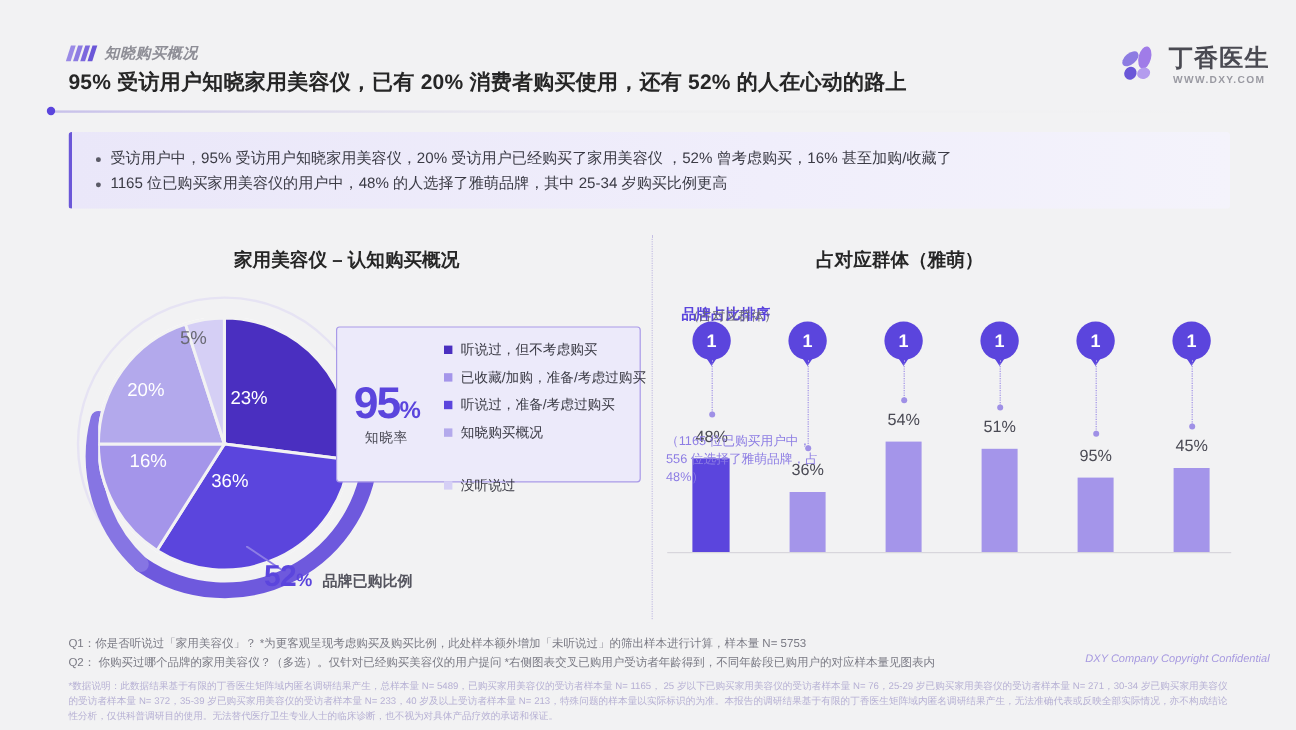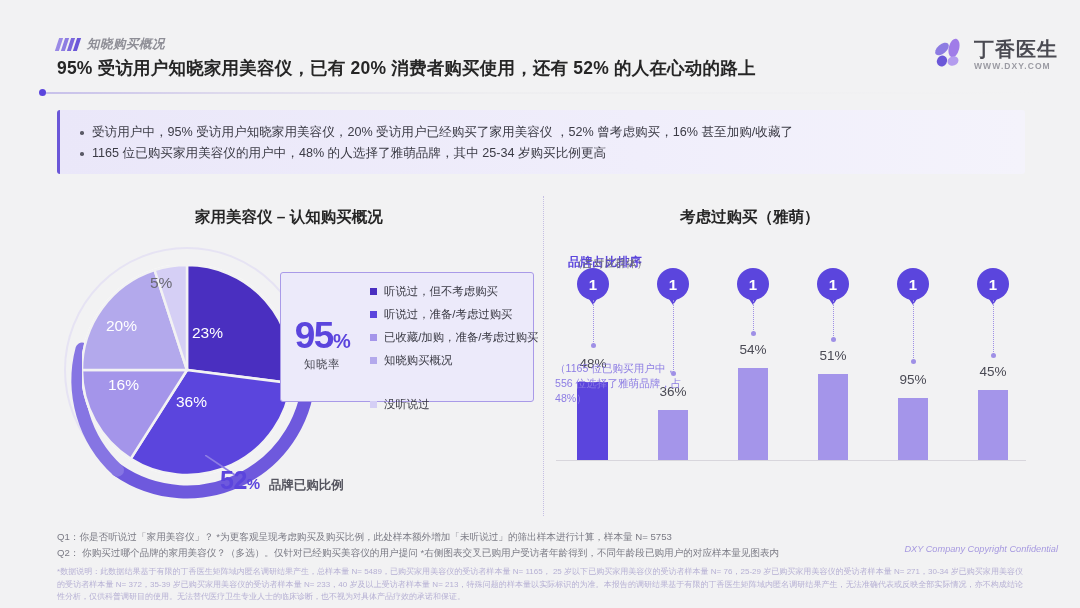--- a/index.html
+++ b/index.html
@@ -22,21 +22,21 @@
   .accent-bars i:nth-child(3){background:#7c68dd;}
   .accent-bars i:nth-child(4){background:#6b57d8;}
   .kicker-text{font-size:12.5px;color:#8e8e96;font-style:italic;font-weight:bold;letter-spacing:.5px;}
   .headline{position:absolute;left:57px;top:56px;font-size:17.5px;font-weight:bold;color:#262626;letter-spacing:.2px;white-space:nowrap;}
   .head-rule{position:absolute;left:40px;top:92px;width:1000px;height:2px;background:linear-gradient(to right,#c7c0ea 0%,#ddd9ec 18%,#eeeef0 45%,#f2f2f3 100%);}
   .head-rule-dot{position:absolute;left:39px;top:89px;width:7px;height:7px;border-radius:50%;background:#5b45dd;}
 
   
   .logo{position:absolute;right:22px;top:38px;display:flex;align-items:center;gap:9px;}
   .logo-mark{position:relative;width:34px;height:34px;}
-  .logo-text{display:flex;flex-direction:column;line-height:1;}
+  .logo-text{display:flex;flex-direction:column;line-height:1;text-align:center;}
   .logo-cn{font-size:20px;font-weight:bold;color:#4a4a52;letter-spacing:1px;}
   .logo-url{font-size:8.5px;font-weight:bold;color:#9a9aa2;letter-spacing:1.1px;margin-top:3px;}
 
   
   .callout{position:absolute;left:57px;top:110px;width:965px;height:64px;
     background:linear-gradient(to right,#eae7f9,#f0eefb 60%,#f4f3fb);
     border-left:3px solid #6b57d8;border-radius:3px;}
   .callout ul{list-style:none;margin:0;padding:12px 0 0 20px;}
   .callout li{font-size:12.6px;color:#3b3b45;line-height:21px;position:relative;padding-left:12px;white-space:nowrap;}
   .callout li:before{content:"";position:absolute;left:0;top:9px;width:3.5px;height:3.5px;border-radius:50%;background:#5a5a66;}
@@ -200,38 +200,38 @@
   <div class="big95">
     <div class="n"><span>95</span><em>%</em></div>
     <div class="cap">知晓率</div>
   </div>
   <div class="legend-list">
     <div class="legend-item">
       <span class="sw" style="background:#4a2fc0"></span>
       <span class="lb">听说过，但不考虑购买</span>
     </div>
     <div class="legend-item">
+      <span class="sw" style="background:#a495ea"></span>
+      <span class="lb">已收藏/加购，准备/考虑过购买</span>
+    </div>
+    <div class="legend-item">
       <span class="sw" style="background:#5b45dd"></span>
       <span class="lb">听说过，准备/考虑过购买</span>
-    </div>
-    <div class="legend-item">
-      <span class="sw" style="background:#a495ea"></span>
-      <span class="lb">已收藏/加购，准备/考虑过购买</span>
     </div>
     <div class="legend-item">
       <span class="sw" style="background:#b3a9ec"></span>
       <span class="lb">知晓购买概况</span>
     </div>
   </div>
   <div class="legend-outside">
     <span class="sw" style="width:7px;height:7px;background:#d5cff5;display:block"></span>
     <span class="lb" style="font-size:11.4px;color:#3a3a44">没听说过</span>
   </div>
 
-  <div class="panel-title" id="right-title">考虑过购买（雅萌）</div>
+  <div class="panel-title" id="right-title">占对应群体（雅萌）</div>
   <div class="bar-note-title">品牌占比排序</div>
   <div class="bar-note-sub">（占对应群体）</div>
 
   <div class="baseline"></div>
 
   <div class="bars">
 
     <div class="bar-col" style="left:0px">
       <div class="balloon">1</div>
       <div class="bstring" style="height:44px"></div>

